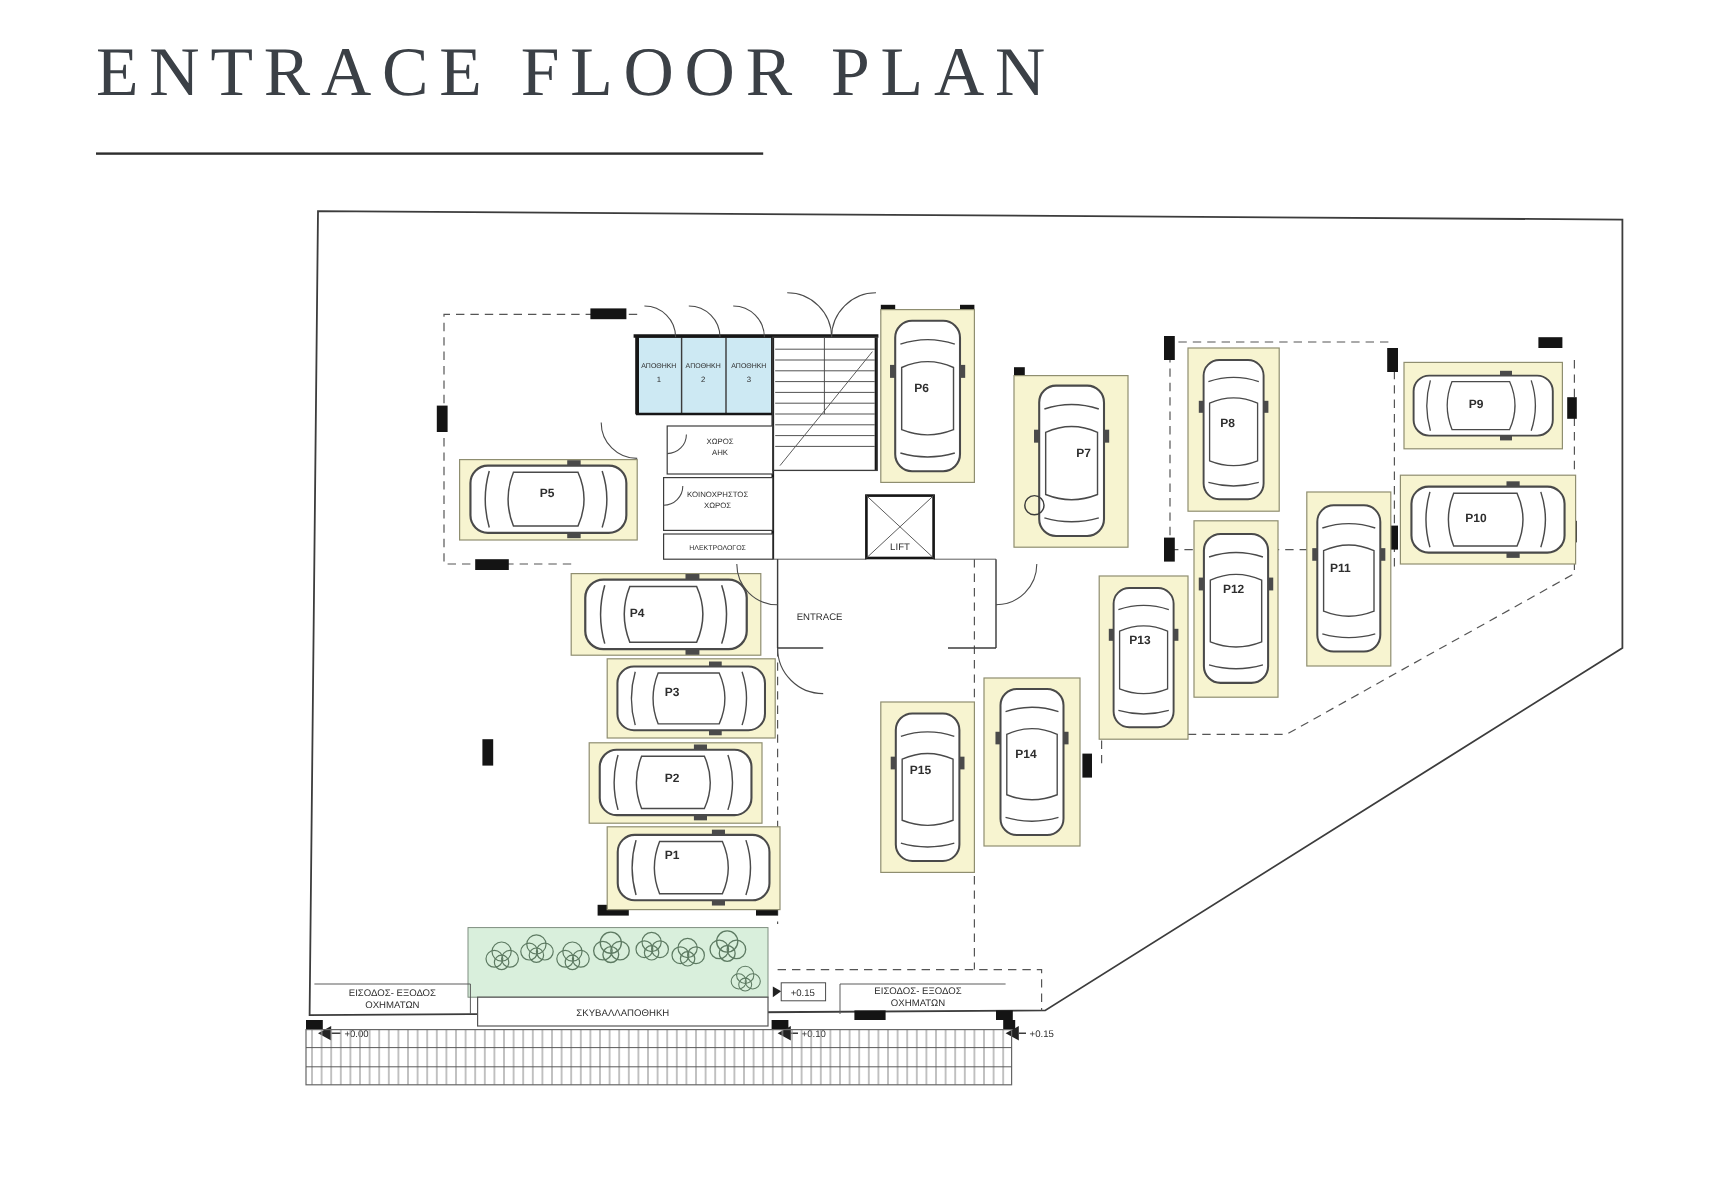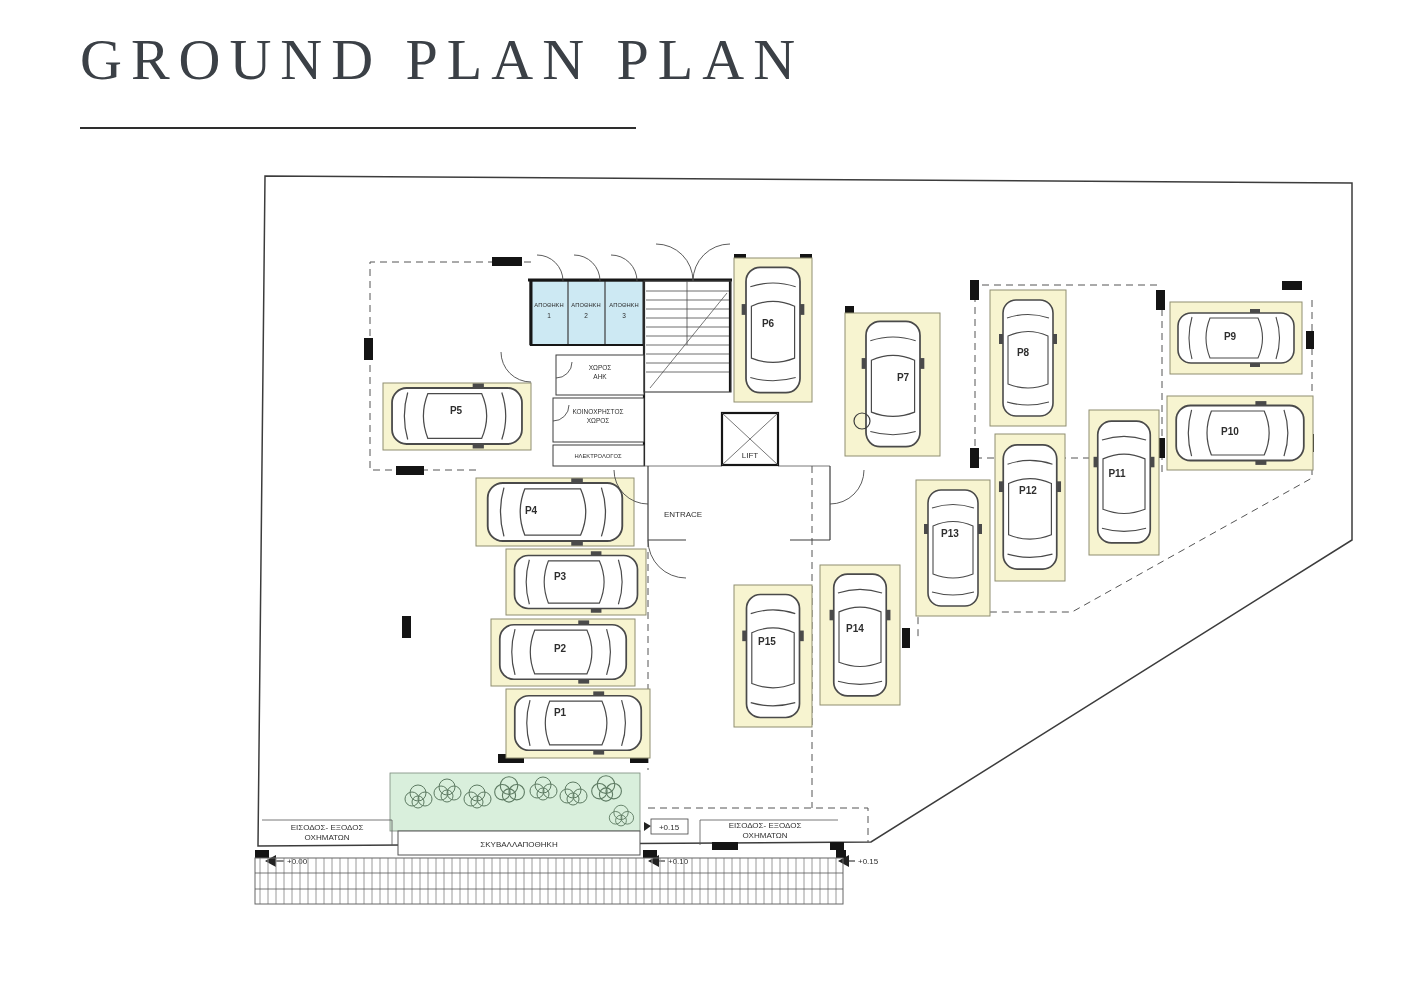--- a/index.html
+++ b/index.html
@@ -24,21 +24,21 @@
   .t65{font-size:6.5px;text-anchor:middle;}
   .small{font-size:8px;text-anchor:middle;}
   .smalls{font-size:8px;text-anchor:start;}
   .room{fill:#ffffff;stroke:#3c3c3c;stroke-width:1;}
   .tree{stroke:#5d7a62;stroke-width:1;fill:none;}
 </style>
 </head>
 <body>
 
 <div class="header">
-  <h1>GROUND PLAN PLAN</h1>
+  <h1>ENTRACE FLOOR PLAN</h1>
 </div>
 <div class="title-underline"></div>
 
 <svg width="1424" height="991" viewBox="0 0 1424 991">
   <defs>
     <pattern id="hatchPat" width="8" height="8" patternUnits="userSpaceOnUse">
       <path d="M4,0 L4,8" stroke="#9a9a9a" stroke-width="1"></path>
     </pattern>
     <g id="car">
       <rect x="-25" y="-58" width="50" height="116" rx="13" fill="#ffffff" stroke="#4a4a4a" stroke-width="1.6"></rect>

